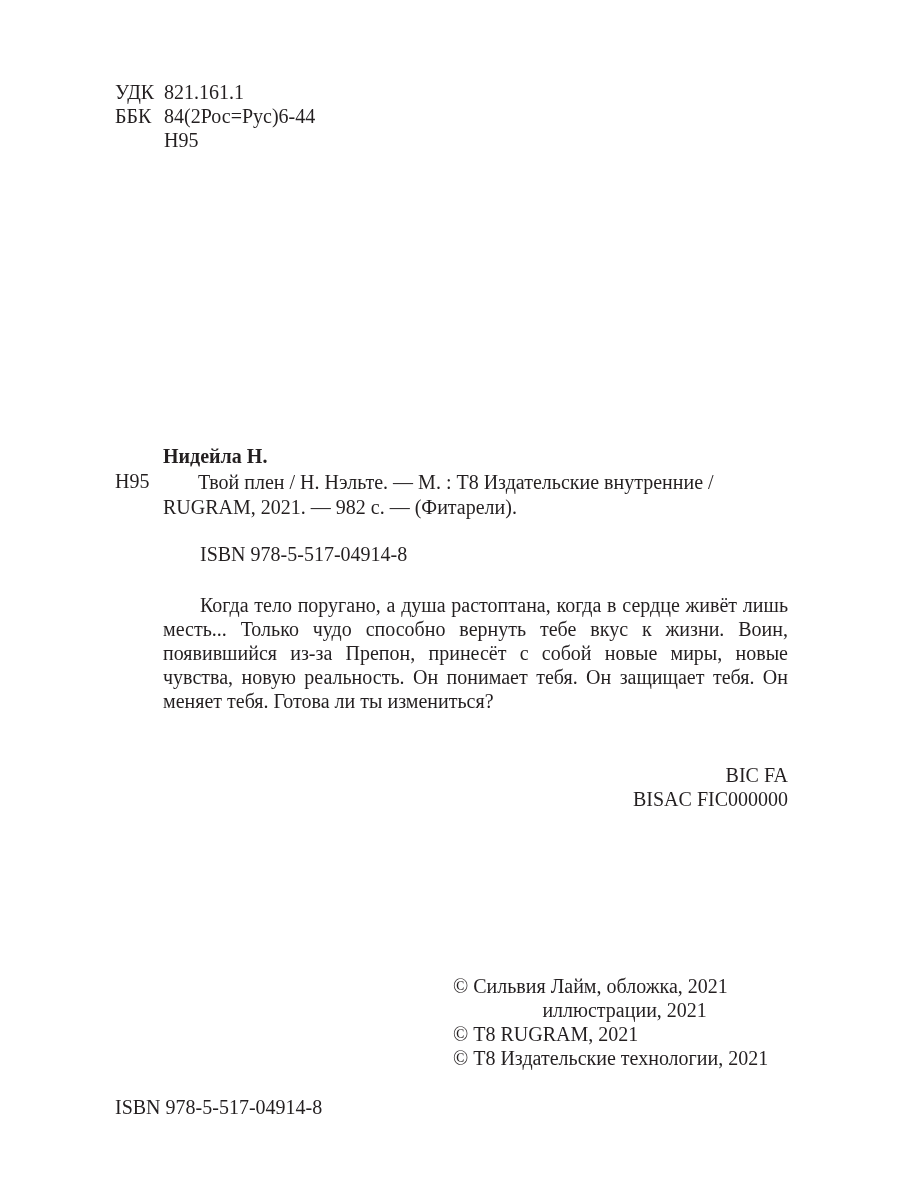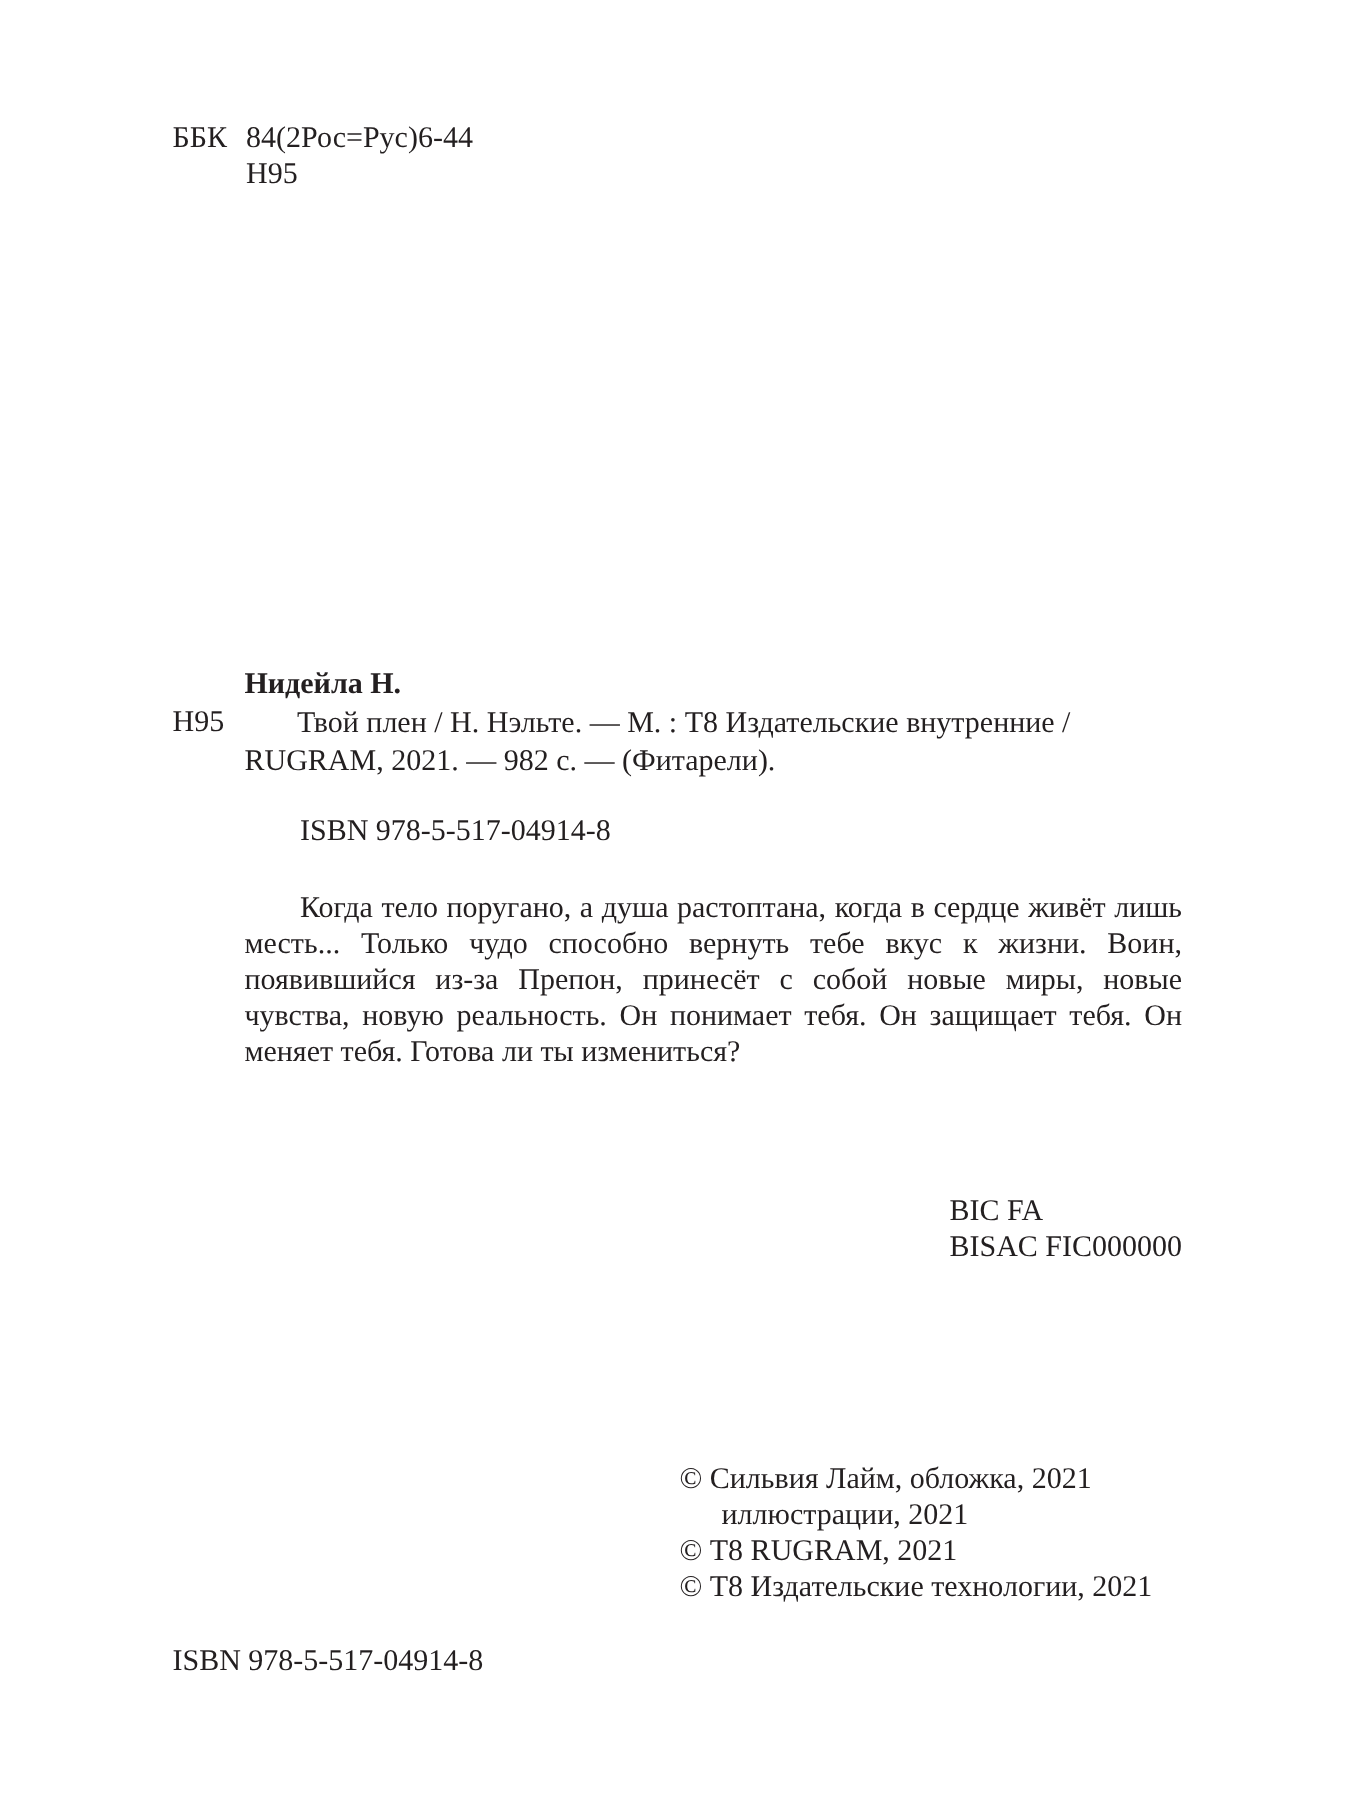--- a/index.html
+++ b/index.html
@@ -13,29 +13,33 @@
   .classif { left: 115px; top: 80px; line-height: 24px; }
   .classif .row { display: flex; }
   .classif .key { width: 49px; display: inline-block; }
   .author { left: 163px; top: 445px; font-weight: bold; }
   .code-left { left: 115px; top: 470px; }
   .bib { left: 163px; top: 470px; line-height: 25px; width: 630px; white-space: normal; }
   .bib .indent { display: inline-block; width: 35px; }
   .isbn-main { left: 200px; top: 543px; }
   .annotation { left: 163px; top: 593px; width: 625px; line-height: 24px; white-space: normal; text-align: justify; }
   .annotation .indent { display: inline-block; width: 37px; }
-  .classes { right: 112px; top: 763px; text-align: left; line-height: 24px; margin-top: 32px; }
+  .classes { right: 112px; top: 763px; text-align: right; line-height: 24px; }
   .copyrights { left: 453px; top: 974px; line-height: 24px; }
-  .copyrights .cont { padding-left: 28px; }
+  .copyrights .cont { padding-left: 28px; text-align: center; }
   .isbn-bottom { left: 115px; top: 1096px; }
 </style>
 </head>
 <body>
 
 <div class="abs classif">
+  <div class="row">
+    <span class="key">УДК</span>
+    <span>821.161.1</span>
+  </div>
   <div class="row">
     <span class="key">ББК</span>
     <span>84(2Рос=Рус)6-44</span>
   </div>
   <div class="row">
     <span class="key"></span>
     <span>Н95</span>
   </div>
 </div>
 

